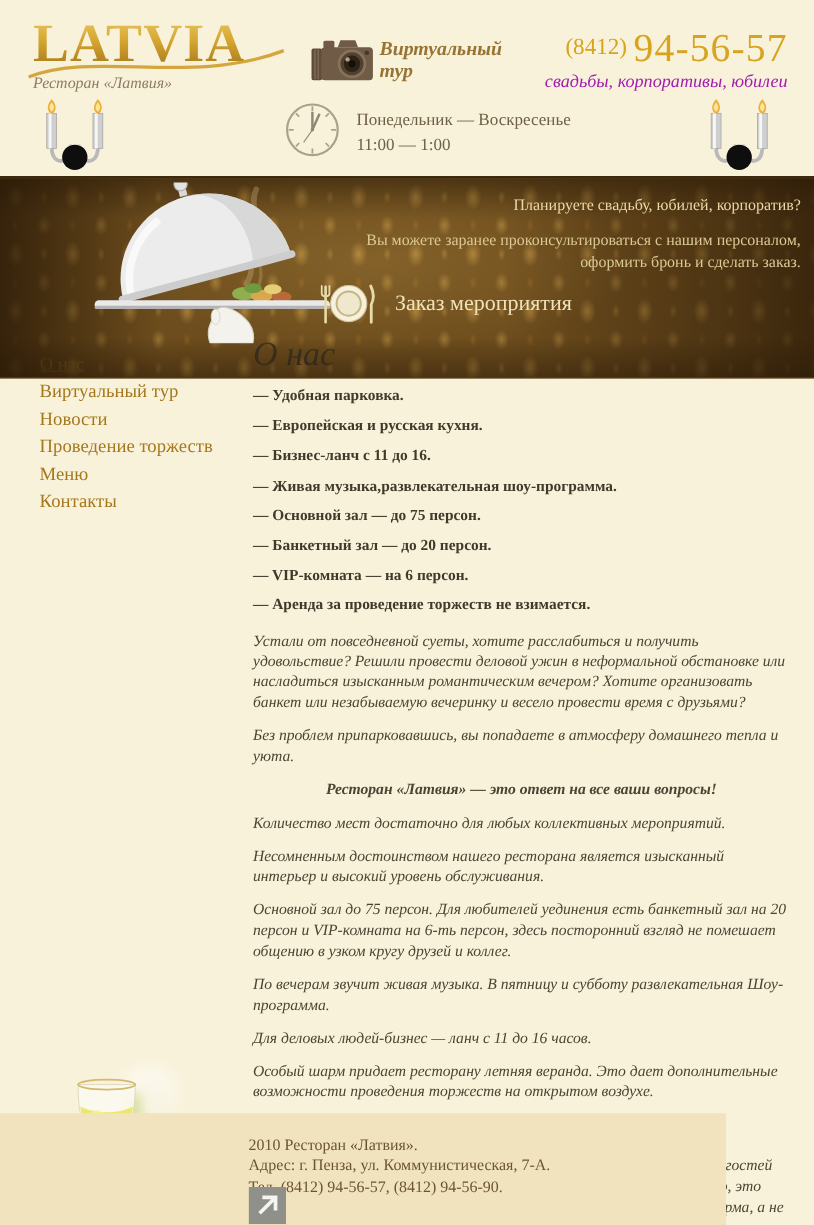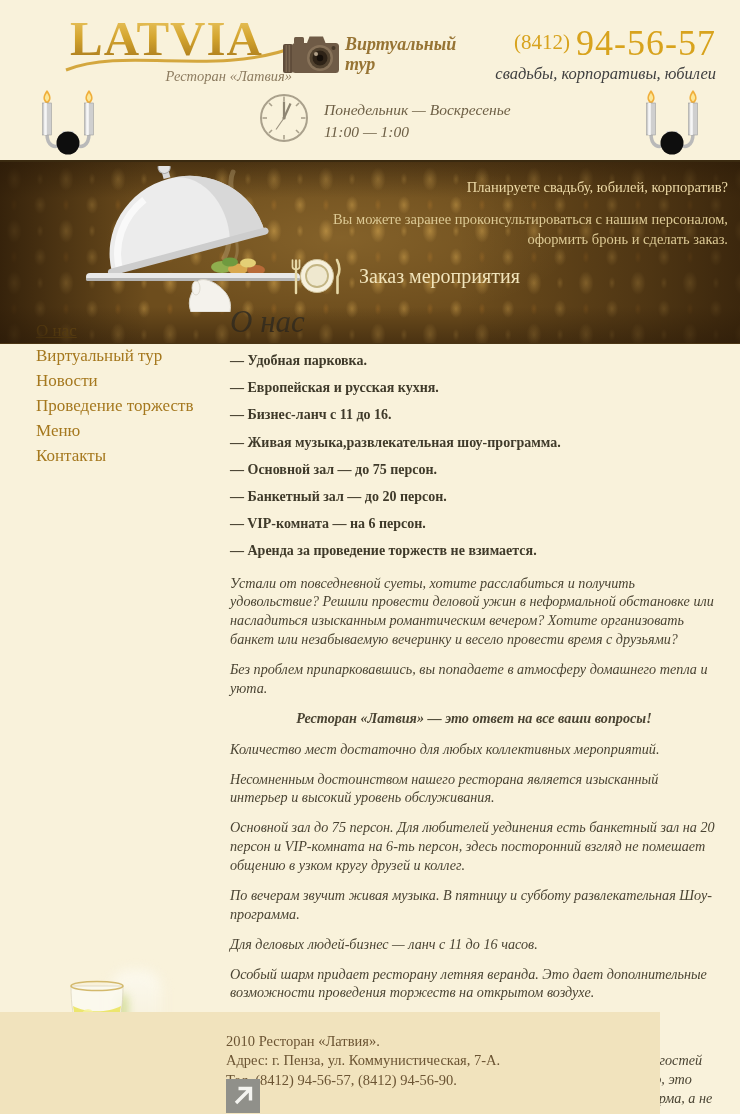--- a/index.html
+++ b/index.html
@@ -3,52 +3,52 @@
 <meta charset="utf-8">
 <style>
   * { box-sizing: border-box; }
   body { margin: 0; background: #e9e2cc; font-family: "Liberation Serif", serif; }
   #page {
     position: relative; width: 740px; height: 1114px;
     background: #f9f2db; overflow: hidden; margin: 0 auto;
   }
 
   
-  .logo { position: absolute; left: 30px; top: 14px; width: 222px; height: 72px; margin-left: 40px; }
+  .logo { position: absolute; left: 30px; top: 14px; width: 222px; height: 72px; }
   .logo-title {
     font-family: "Liberation Serif", serif; font-weight: bold; font-size: 49px;
     line-height: 1; letter-spacing: 1px; color: #c9992a;
     background: linear-gradient(180deg, #ecc968 0%, #d4a52f 48%, #a5761a 100%);
     -webkit-background-clip: text; background-clip: text; -webkit-text-fill-color: transparent;
   }
   .logo-swoosh { position: absolute; left: -6px; top: 24px; pointer-events: none; }
   .logo-subtitle {
     position: absolute; right: 0; top: 54px; width: 100%;
-    text-align: right; font-style: italic; font-size: 14.5px; color: #8d7c60;
+    font-style: italic; font-size: 14.5px; color: #8d7c60;
   }
   .sconce { position: absolute; }
   .sconce-left  { left: 28px;  top: 88px; }
   .sconce-right { left: 632px; top: 88px; }
 
   .camera-box { position: absolute; left: 283px; top: 31px; }
   .vt-label {
     position: absolute; left: 345px; top: 34px; width: 125px;
     font-style: italic; font-weight: bold; font-size: 18px; line-height: 1.12; color: #977434;
   }
   .clock-box { position: absolute; left: 258px; top: 92px; }
   .hours {
     position: absolute; left: 324px; top: 99px; width: 230px;
-    font-style: italic; font-size: 15.5px; line-height: 1.45; color: #6e6046;
+    font-size: 15.5px; line-height: 1.45; color: #6e6046;
   }
   .phone-block { position: absolute; right: 24px; top: 22px; text-align: right; white-space: nowrap; }
   .phone-code { font-size: 21px; color: #d8a31d; vertical-align: 6px; margin-right: 6px; }
   .phone-number { font-size: 36px; color: #d8a31d; letter-spacing: 1px; }
   .phone-tagline {
     position: absolute; right: 24px; top: 64px; white-space: nowrap;
-    font-style: italic; font-size: 16.5px; color: #404040;
+    font-style: italic; font-size: 16.5px; color: #a21caf;
   }
 
   
   .banner {
     position: absolute; left: 0; top: 160px; width: 740px; height: 184px;
     background-color: #6d4d1d; overflow: hidden;
     border-top: 2px solid #3a2a10; border-bottom: 1px solid #4a3514;
     background-image:
       radial-gradient(ellipse 11px 17px at 14px 17px, rgba(220,172,82,.50), rgba(220,172,82,0) 70%),
       radial-gradient(ellipse 9px 13px at 40px 43px, rgba(220,172,82,.42), rgba(220,172,82,0) 70%),

